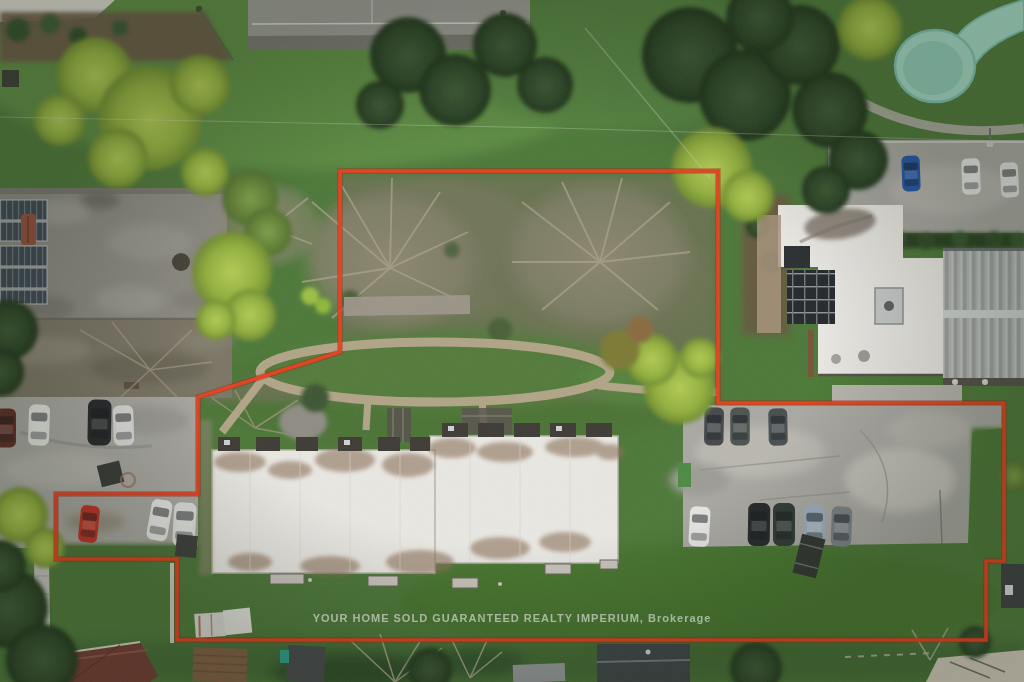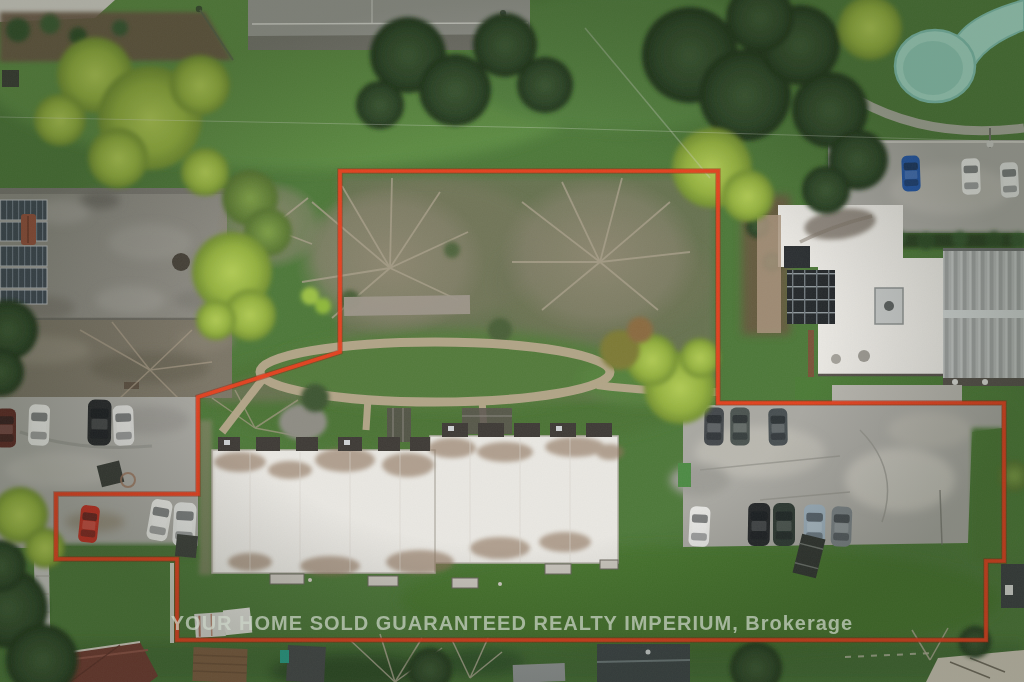--- a/index.html
+++ b/index.html
@@ -1,20 +1,20 @@
 <!DOCTYPE html>
 <html style="--c-boundary_red: #e8401f; --c-boundary_red_dark: #9c2410; --c-grass_green: #4d7839; --c-scrub_olive: #6b7252; --c-asphalt_gray: #a9a8a2; --c-concrete_light: #b7b5ae; --c-roof_white: #eae8e3; --c-roof_stain_brown: #8a7058; --c-left_roof_gray: #8c8a82; --c-solar_panel_blue: #3e4852; --c-waterslide_mint: #a3d8c5; --c-conifer_green: #2c4527; --c-bright_foliage: #9dbe48; --c-dirt_path_tan: #b7a78c; --c-watermark_text: #cdd6c9;"><head>
 <meta charset="utf-8">
 <style>
   html,body{margin:0;padding:0;background:#222;}
   #stage{position:relative;width:1024px;height:682px;overflow:hidden;
          font-family:"Liberation Sans",sans-serif;background:#4d7839;}
   #stage svg{position:absolute;left:0;top:0;display:block;}
   .watermark{position:absolute;left:0;right:0;top:612px;text-align:center;
-    font-size:20px;font-weight:600;letter-spacing:1px;
+    font-size:11px;font-weight:600;letter-spacing:1px;
     color:var(--c-watermark_text,#cdd6c9);opacity:.72;user-select:none;}
 </style>
 </head>
 <body>
 
 <div id="stage">
 <svg width="1024" height="682" viewBox="0 0 1024 682" xmlns="http://www.w3.org/2000/svg">
   <defs>
     <filter id="b2" x="-30%" y="-30%" width="160%" height="160%">
           <feGaussianBlur stdDeviation="2"></feGaussianBlur>

